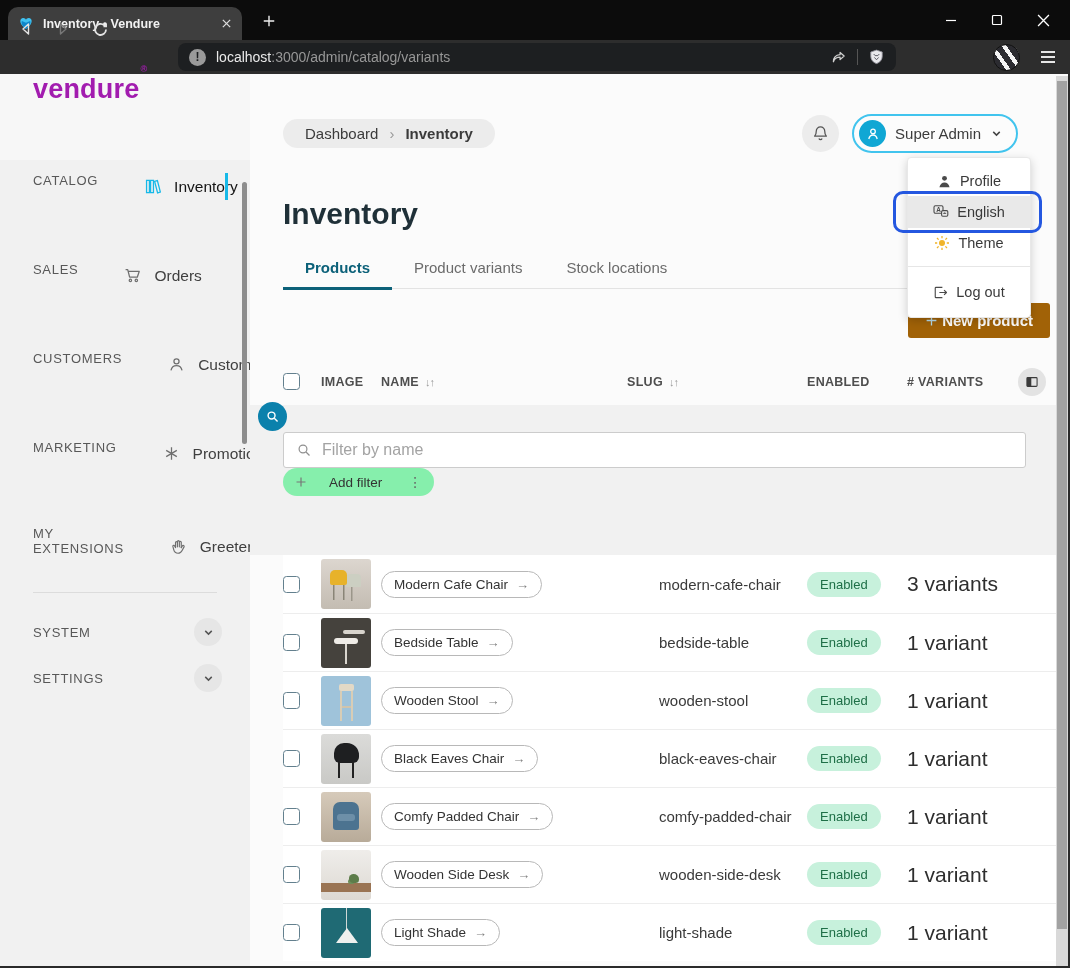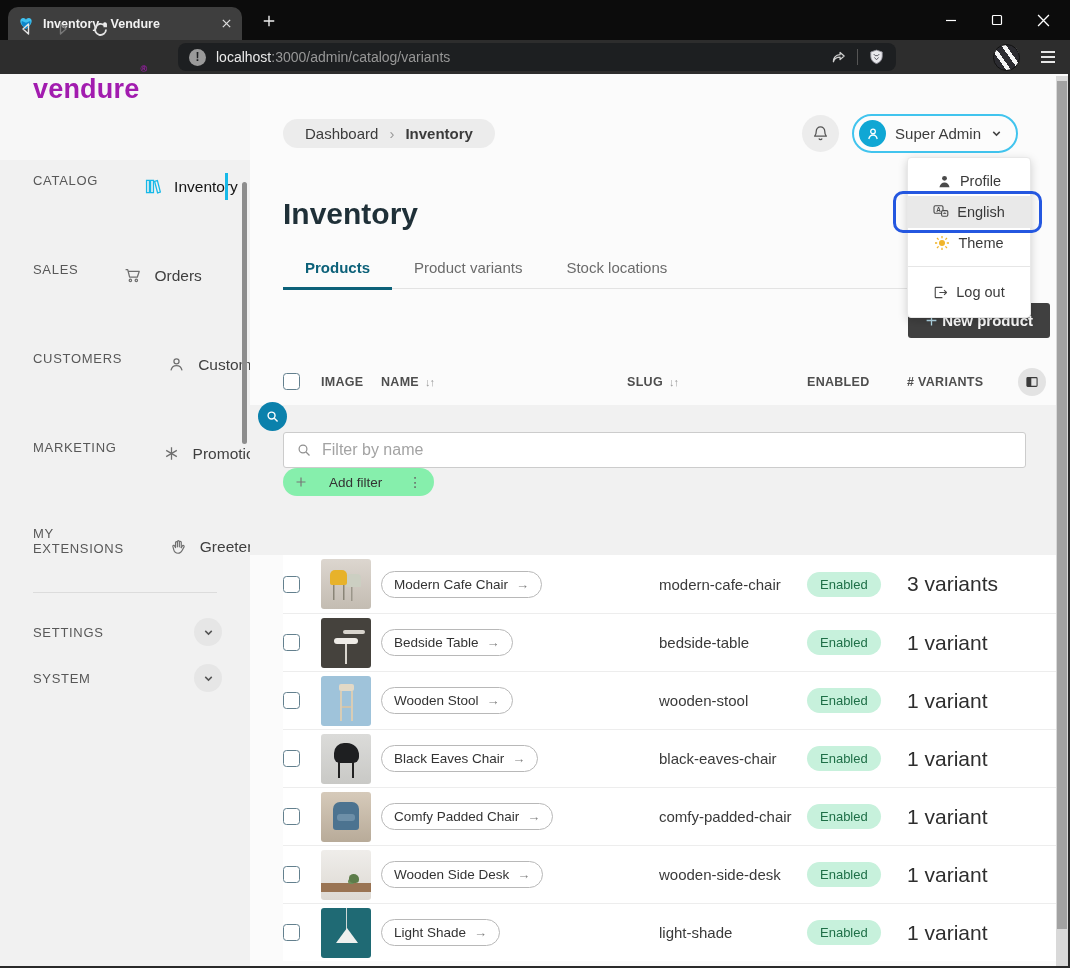--- a/index.html
+++ b/index.html
@@ -92,21 +92,21 @@
   .menu-divider { height:1px; background:#e6e6e6; margin:8px 0 10px; }
 
   .page-title { margin-top:44px; font-size:30px; font-weight:700; color:#1f3038; }
 
   .tabs { margin-top:28px; margin-right:30px; display:flex; border-bottom:1px solid #e3e3e3; }
   .tab-item { padding:0 22px 12px; font-size:15px; color:#6b6b6b; cursor:pointer; position:relative; }
   .tab-item.active { color:#0c6179; font-weight:700; }
   .tab-item.active::after { content:""; position:absolute; left:0; right:0; bottom:-2px; height:3px; background:#0c6179; }
 
   .actions { display:flex; justify-content:flex-end; margin-top:14px; padding-right:6px; }
-  .btn-primary { background:#404040; color:#fff; font-size:15px; font-weight:700; border:none;
+  .btn-primary { background:#a16207; color:#fff; font-size:15px; font-weight:700; border:none;
                  padding:9px 17px; border-radius:3px; display:flex; align-items:center; gap:4px; cursor:pointer; }
   .btn-primary .plus-glyph { color:#b5dcea; }
 
   
   .tgrid { display:grid; grid-template-columns:38px 60px 246px 180px 100px 1fr 42px; align-items:center; padding-right:10px; }
   .thead { margin-top:20px; height:47px; font-size:12.5px; font-weight:700; color:#4e4e4e; letter-spacing:.3px; }
   .th-cell { display:flex; align-items:center; }
   .sort-glyph { color:#9a9a9a; font-size:11px; margin-left:6px; letter-spacing:-1px; font-weight:400; }
   .cols-btn { width:28px; height:28px; border-radius:50%; background:#e3e3e3; color:#3a3a3a;
               display:flex; align-items:center; justify-content:center; cursor:pointer; justify-self:end; }
@@ -338,29 +338,29 @@
                 <path d="M5.2 8V3.4a.9.9 0 011.8 0V7.4M7 7.4V2.5a.9.9 0 011.8 0v4.9M8.8 7.4V3.1a.9.9 0 011.8 0v5"></path>
                 <path d="M10.6 8.1l1-1.6a.9.9 0 011.6.9l-1.8 3.4c-.8 1.6-2 2.6-3.8 2.6-2.2 0-3.6-1.3-4.1-3.4l-.8-3a.9.9 0 011.7-.5l.8 1.6"></path>
               </svg>
             <span>Greeter</span>
           </div>
         </div>
 
         <div class="side-divider"></div>
 
         <div class="collapse-row">
-          <span class="collapse-label">SETTINGS</span>
+          <span class="collapse-label">SYSTEM</span>
           <span class="collapse-btn">
             <svg width="13" height="13" viewBox="0 0 16 16" fill="none" stroke="currentColor" stroke-width="1.8">
                 <path d="M4 6l4 4 4-4"></path>
               </svg>
           </span>
         </div>
         <div class="collapse-row">
-          <span class="collapse-label">SYSTEM</span>
+          <span class="collapse-label">SETTINGS</span>
           <span class="collapse-btn">
             <svg width="13" height="13" viewBox="0 0 16 16" fill="none" stroke="currentColor" stroke-width="1.8">
                 <path d="M4 6l4 4 4-4"></path>
               </svg>
           </span>
         </div>
       </div>
       <div class="side-scroll-thumb"></div>
     </div>
 

